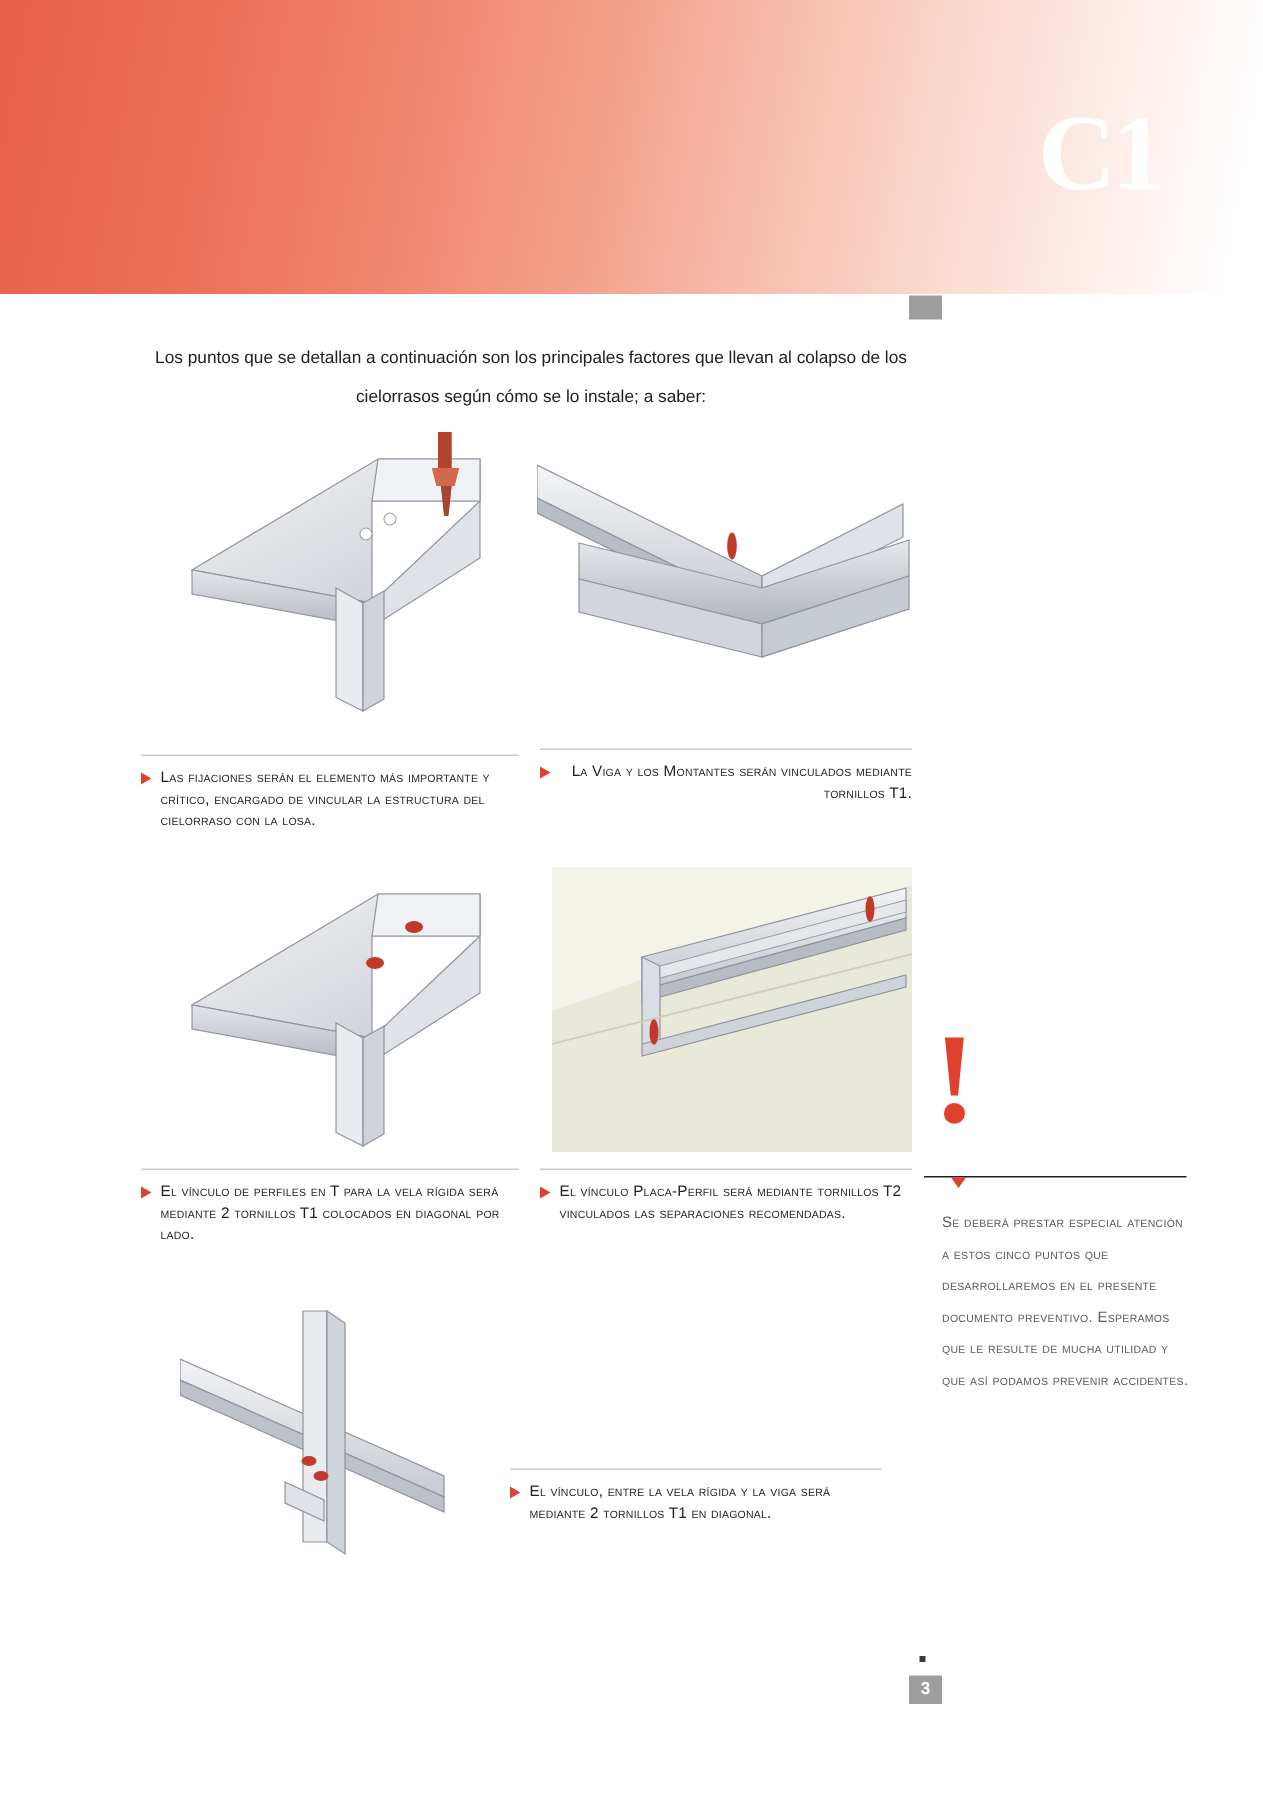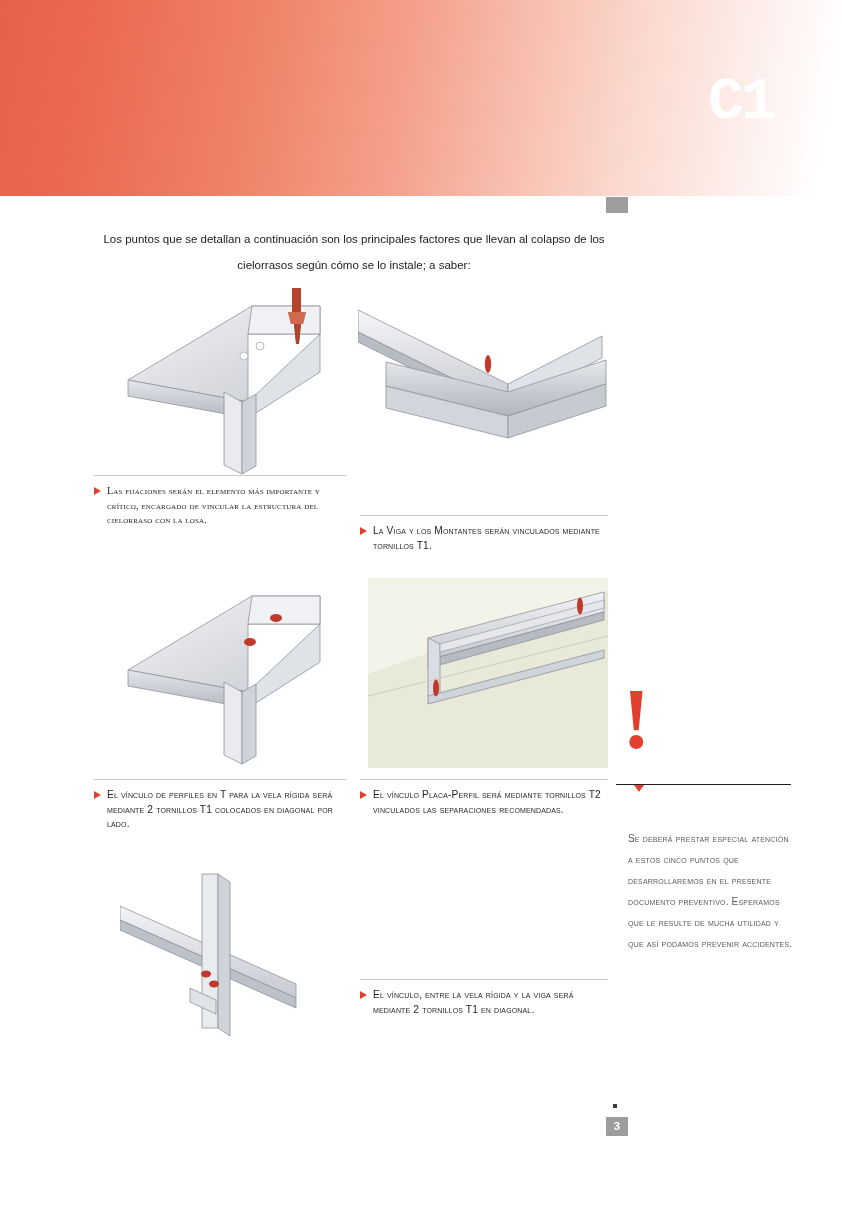--- a/index.html
+++ b/index.html
@@ -27,26 +27,26 @@
         #f4a18b 48%,
         #f8c2b3 63%,
         #fbdcd3 76%,
         #fdeeea 87%,
         #ffffff 97%);
   }
   #header-code {
     position: absolute;
     right: 68px;
     top: 58px;
-    font-size: 60px;
+    font-size: 72px;
     line-height: 88px;
     font-weight: bold;
     color: #ffffff;
     letter-spacing: -3px;
-    font-family: Liberation Mono, monospace;
+    font-family: Liberation Serif, serif;
   }
   #header-square {
     position: absolute;
     left: 606px;
     top: 197px;
     width: 22px;
     height: 16px;
     background: #9d9d9d;
   }
 
@@ -125,21 +125,20 @@
   #alert-text {
     position: absolute;
     left: 628px;
     top: 805px;
     width: 168px;
     font-size: 10px;
     line-height: 21px;
     color: #5d5a58;
     font-variant: small-caps;
     letter-spacing: 0.2px;
-    margin-top: 23px;
   }
 
   
   #footer-dot {
     position: absolute;
     left: 613px;
     top: 1104px;
     width: 4px; height: 4px;
     background: #3b3b3b;
   }
@@ -202,21 +201,21 @@
     <g transform="translate(84,40)">
       <rect x="88" y="-24" width="9" height="26" fill="#b5442f"></rect>
       <polygon points="84,0 102,0 99,12 87,12" fill="#d1694f"></polygon>
       <polygon points="90,12 97,12 95,30 92,30" fill="#a8452f"></polygon>
     </g>
 
     <circle cx="140" cy="74" r="4" fill="#ffffff" stroke="#9aa0a8" stroke-width="0.7"></circle>
     <circle cx="124" cy="84" r="4" fill="#ffffff" stroke="#9aa0a8" stroke-width="0.7"></circle>
   </svg>
 </div>
-<div class="caption" style="left:94px; top:484px; width:252px;font-family:Liberation Serif, serif;">
+<div class="caption" style="left:94px; top:512px; width:252px;">
   <span class="rule"></span>
   <span class="tri"></span>
   <span class="txt">Las fijaciones serán el elemento más importante y crítico, encargado de vincular la estructura del cielorraso con la losa.</span>
 </div>
 
 <div class="figure" style="left:358px; top:288px; width:250px; height:180px;">
   <svg width="250" height="180" viewBox="0 0 250 180">
     <defs>
       <linearGradient id="h1" x1="0" y1="0" x2="0" y2="1">
         <stop offset="0" stop-color="#f4f5f7"></stop>
@@ -232,21 +231,21 @@
     <polygon points="150,96 244,48 244,70 150,118" fill="#dfe2e7" stroke="#8f939b" stroke-width="0.8"></polygon>
     <polygon points="0,44 150,118 150,128 0,54" fill="#b8bcc4" stroke="#8f939b" stroke-width="0.8"></polygon>
 
     <polygon points="28,74 150,104 248,72 248,96 150,128 28,98" fill="url(#h2)" stroke="#8f939b" stroke-width="0.8"></polygon>
     <polygon points="28,98 150,128 150,150 28,120" fill="#d2d6dc" stroke="#8f939b" stroke-width="0.8"></polygon>
     <polygon points="150,128 248,96 248,118 150,150" fill="#c6cad1" stroke="#8f939b" stroke-width="0.8"></polygon>
 
     <ellipse cx="130" cy="76" rx="3.2" ry="9" fill="#c0392b"></ellipse>
   </svg>
 </div>
-<div class="caption" style="left:360px; top:524px; width:248px;">
+<div class="caption" style="left:360px; top:508px; width:248px;text-align:right;">
   <span class="rule"></span>
   <span class="tri"></span>
   <span class="txt">La Viga y los Montantes serán vinculados mediante tornillos T1.</span>
 </div>
 
 <div class="figure" style="left:120px; top:560px; width:250px; height:210px;">
   <svg width="250" height="210" viewBox="0 0 250 210">
     <defs>
       <linearGradient id="k1" x1="0" y1="0" x2="1" y2="1">
         <stop offset="0" stop-color="#f2f3f5"></stop>
@@ -317,21 +316,21 @@
 
     <polygon points="82,6 98,6 98,160 82,160" fill="#e9ebef" stroke="#8f939b" stroke-width="0.8"></polygon>
     <polygon points="98,6 110,14 110,168 98,160" fill="#cfd3da" stroke="#8f939b" stroke-width="0.8"></polygon>
 
     <polygon points="70,120 96,132 96,146 70,134" fill="#dfe2e7" stroke="#8f939b" stroke-width="0.8"></polygon>
 
     <ellipse cx="86" cy="106" rx="5" ry="3.4" fill="#c0392b"></ellipse>
     <ellipse cx="94" cy="116" rx="5" ry="3.4" fill="#c0392b"></ellipse>
   </svg>
 </div>
-<div class="caption" style="left:360px; top:988px; width:248px;">
+<div class="caption" style="left:340px; top:988px; width:248px;">
   <span class="rule"></span>
   <span class="tri"></span>
   <span class="txt">El vínculo, entre la vela rígida y la viga será mediante 2 tornillos T1 en diagonal.</span>
 </div>
 
 <div id="alert-mark">!</div>
 <div id="alert-rule"></div>
 <div id="alert-tri"></div>
 <div id="alert-text">Se deberá prestar especial atención a estos cinco puntos que desarrollaremos en el presente documento preventivo. Esperamos que le resulte de mucha utilidad y que así podamos prevenir accidentes.</div>
 

